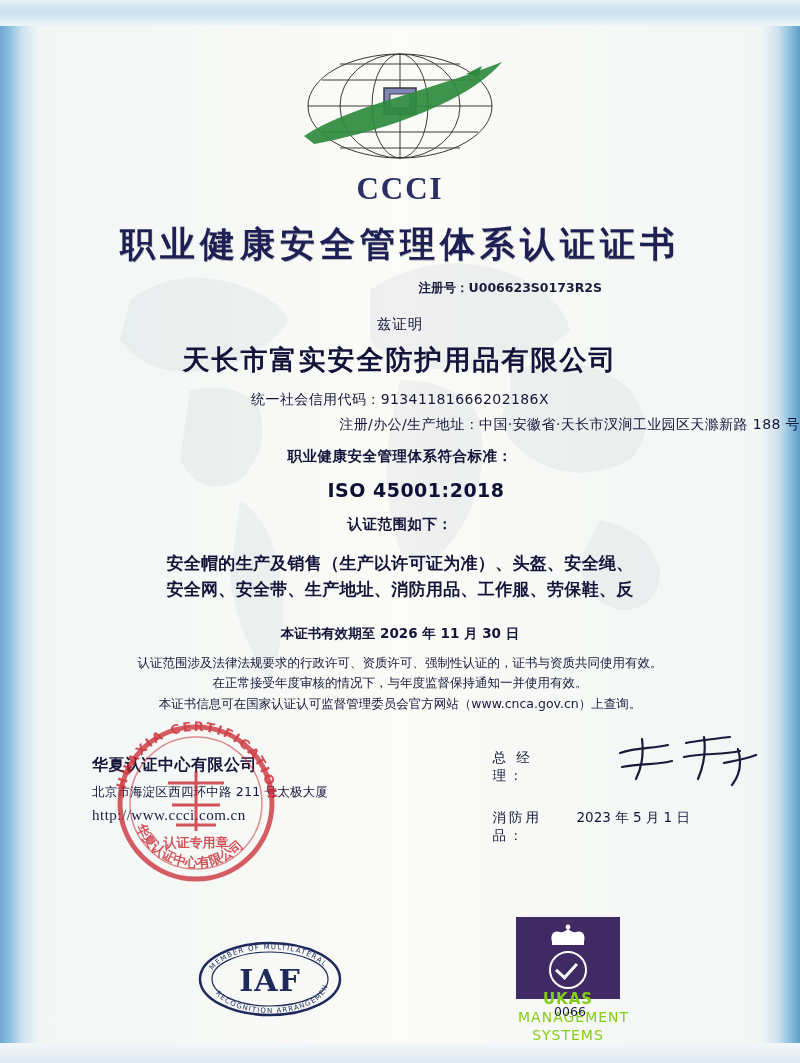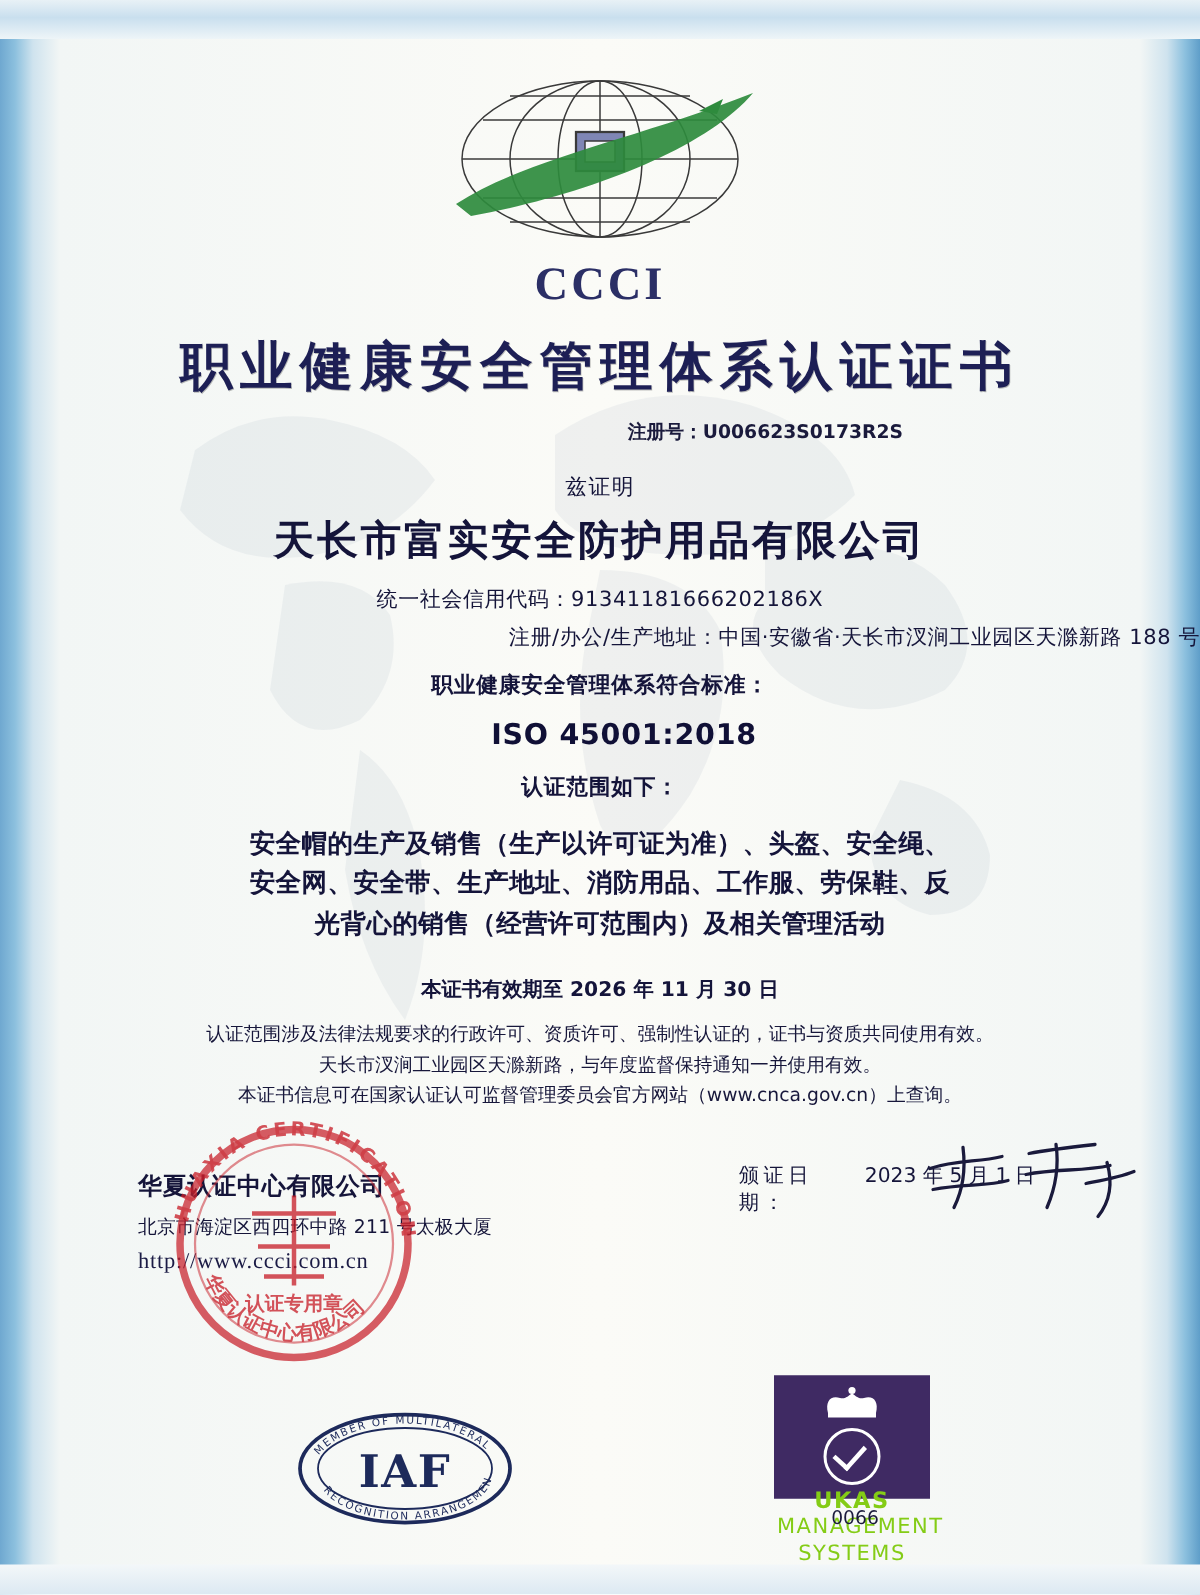--- a/index.html
+++ b/index.html
@@ -354,42 +354,44 @@
     <div class="field-line">统一社会信用代码：91341181666202186X</div>
     <div class="field-line tight">注册/办公/生产地址：中国·安徽省·天长市汊涧工业园区天滁新路 188 号</div>
 
     <div class="std-label">职业健康安全管理体系符合标准：</div>
     <div class="standard">ISO 45001:2018</div>
 
     <div class="scope-label">认证范围如下：</div>
     <div class="scope-body">
       <div>安全帽的生产及销售（生产以许可证为准）、头盔、安全绳、</div>
       <div>安全网、安全带、生产地址、消防用品、工作服、劳保鞋、反</div>
-      <div>光背心的销售（经营许可范围内）及相关管理活动</div>
     </div>
 
     <div class="validity">本证书有效期至 2026 年 11 月 30 日</div>
 
     <div class="notes">
       <div>认证范围涉及法律法规要求的行政许可、资质许可、强制性认证的，证书与资质共同使用有效。</div>
-      <div>天长市汊涧工业园区天滁新路，与年度监督保持通知一并使用有效。</div>
+      <div>在正常接受年度审核的情况下，与年度监督保持通知一并使用有效。</div>
       <div>本证书信息可在国家认证认可监督管理委员会官方网站（www.cnca.gov.cn）上查询。</div>
     </div>
 
     <div class="sig-area">
 
       <div class="issuer-block">
         <div class="issuer-name">华夏认证中心有限公司</div>
         <div class="issuer-addr">北京市海淀区西四环中路 211 号太极大厦</div>
         <div class="issuer-url">http://www.ccci.com.cn</div>
       </div>
 
       <div class="right-block">
         <div class="rb-row">
-          <span class="rb-label">颁证日期：</span>
+          <span class="rb-label">总 经 理：</span>
+        </div>
+        <div class="rb-row">
+          <span class="rb-label">消防用品：</span>
           <span class="rb-value">2023 年 5 月 1 日</span>
         </div>
       </div>
 
       <svg class="signature" viewBox="0 0 150 56" xmlns="http://www.w3.org/2000/svg">
         <g stroke="#1a1a3c" stroke-width="2.2" fill="none" stroke-linecap="round">
           <path d="M8,20 C26,14 40,16 56,12"></path>
           <path d="M30,6 C32,22 30,34 24,46"></path>
           <path d="M10,34 C30,30 46,32 60,28"></path>
           <path d="M74,10 C84,8 100,6 118,4"></path>

